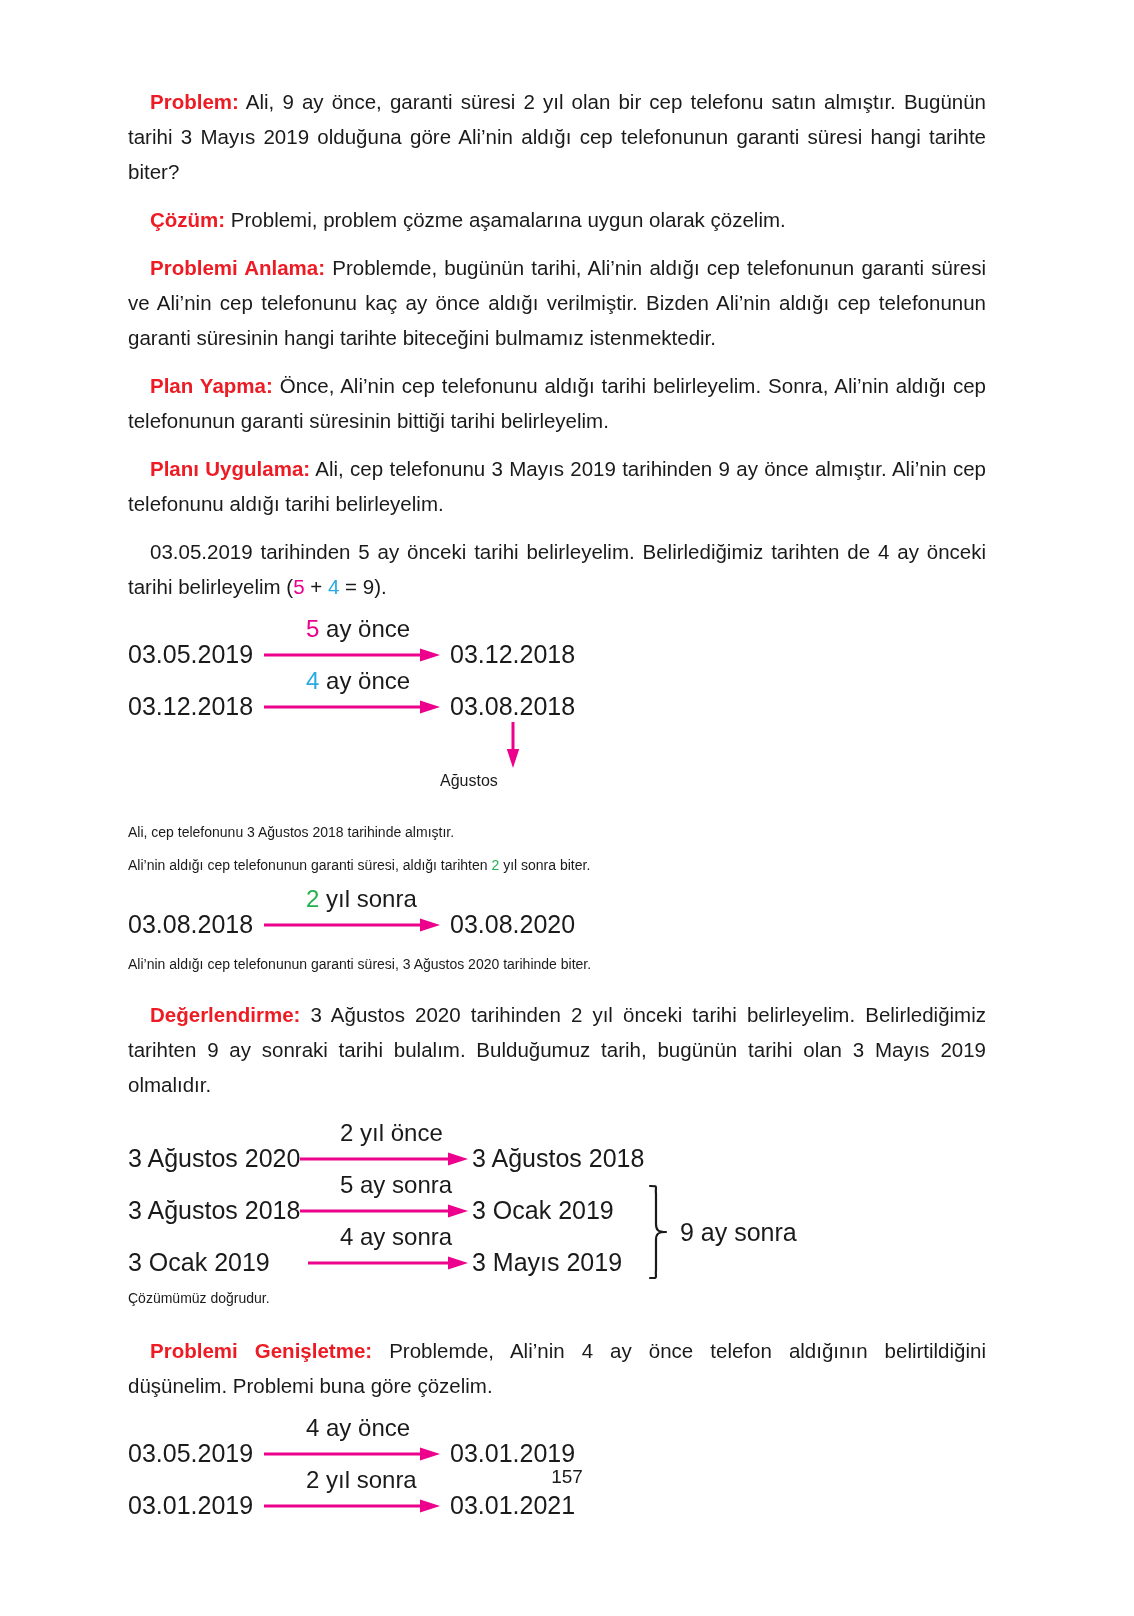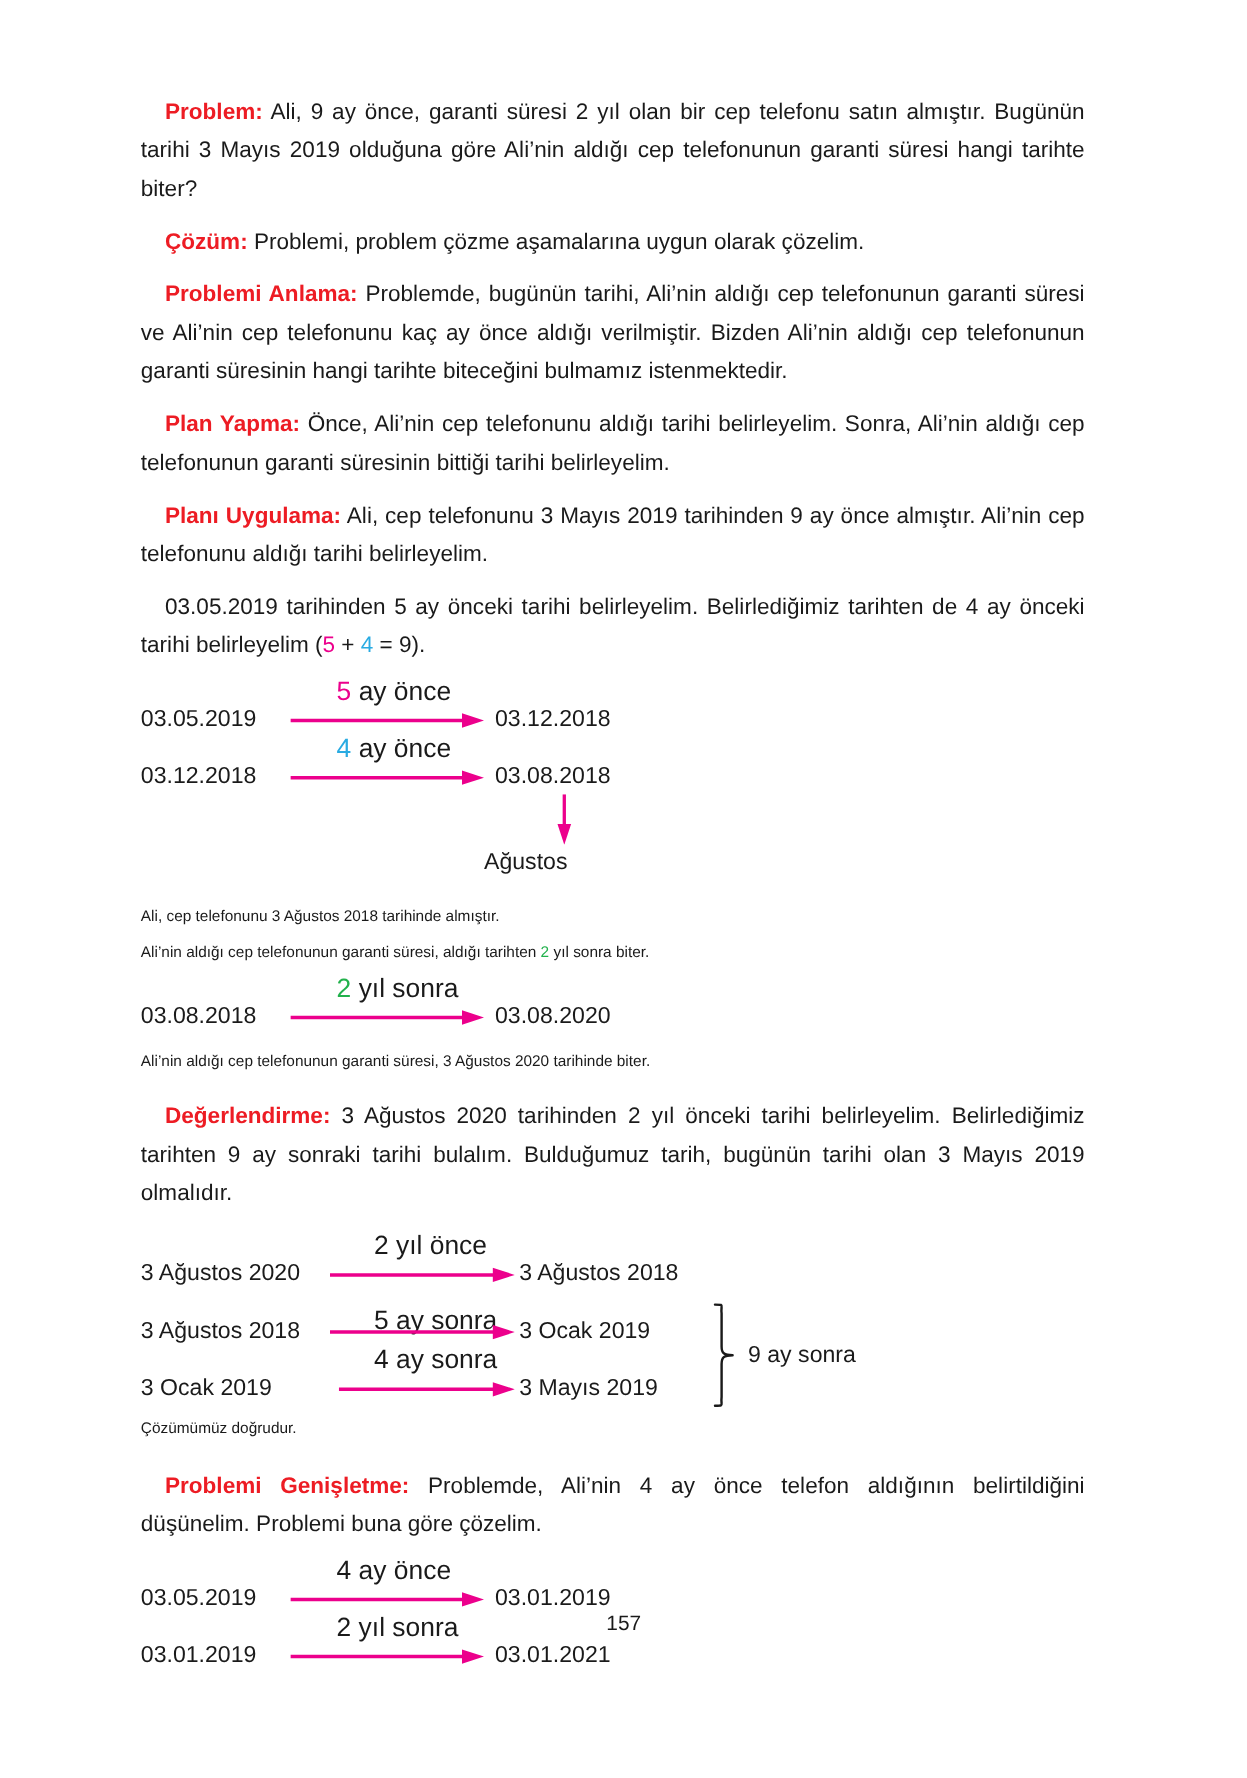--- a/index.html
+++ b/index.html
@@ -46,42 +46,42 @@
   .blue { color: #29ABE2; }
   .green { color: #22B14C; }
 
   
   .diagram {
     position: relative;
     margin: 6px 0 0 0;
   }
   .dtext {
     position: absolute;
-    font-size: 21px;
+    font-size: 25px;
     line-height: 24px;
     white-space: nowrap;
     color: #1a1a1a;
   }
   .dlabel {
     position: absolute;
     font-size: 24px;
     line-height: 22px;
     white-space: nowrap;
     color: #1a1a1a;
   }
   .arrow {
     position: absolute;
     height: 14px;
   }
   .arrow svg { display: block; }
   .vertarrow { position: absolute; }
   .brace { position: absolute; }
   .centerword {
     position: absolute;
-    font-size: 21px;
+    font-size: 16px;
     white-space: nowrap;
   }
 
   .plainline {
     font-size: 14px;
     line-height: 33px;
     margin: 0;
     white-space: nowrap;
   }
 
@@ -188,21 +188,21 @@
       <div class="dlabel" style="left:212px; top:0px;">2 yıl önce</div>
       <div class="dtext" style="left:0px; top:24px;">3 Ağustos 2020</div>
       <div class="arrow" style="left:172px; top:30px;">
         <svg width="168" height="14" viewBox="0 0 168 14">
           <line x1="0" y1="7" x2="152" y2="7" stroke="#EC008C" stroke-width="3.2"></line>
           <polygon points="168,7 148,0.5 148,13.5" fill="#EC008C"></polygon>
         </svg>
       </div>
       <div class="dtext" style="left:344px; top:24px;">3 Ağustos 2018</div>
 
-      <div class="dlabel" style="left:212px; top:68px;">5 ay sonra</div>
+      <div class="dlabel" style="left:212px; top:52px;">5 ay sonra</div>
       <div class="dtext" style="left:0px; top:76px;">3 Ağustos 2018</div>
       <div class="arrow" style="left:172px; top:82px;">
         <svg width="168" height="14" viewBox="0 0 168 14">
           <line x1="0" y1="7" x2="152" y2="7" stroke="#EC008C" stroke-width="3.2"></line>
           <polygon points="168,7 148,0.5 148,13.5" fill="#EC008C"></polygon>
         </svg>
       </div>
       <div class="dtext" style="left:344px; top:76px;">3 Ocak 2019</div>
 
       <div class="dlabel" style="left:212px; top:104px;">4 ay sonra</div>

